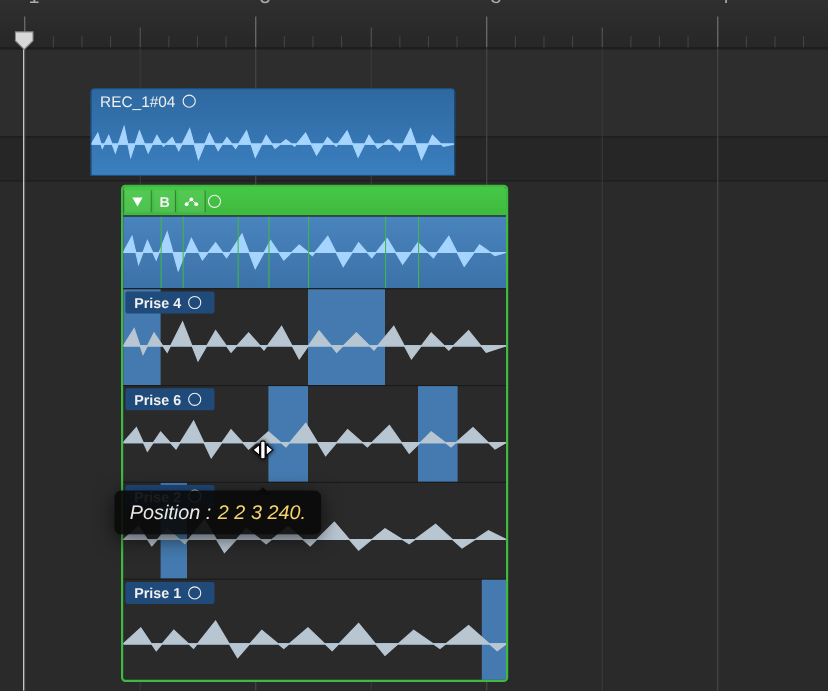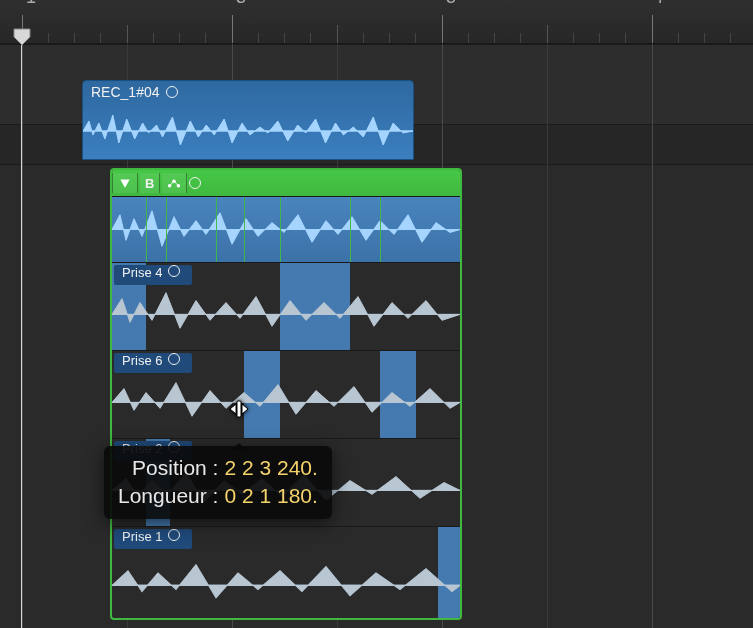--- a/index.html
+++ b/index.html
@@ -59,29 +59,29 @@
   .comp-btn svg{width:14px;height:14px;}
   .comp-title{margin-left:6px;flex:1;}
   .comp .loop-dot{margin-right:4px;}
 
   .comp-body{position:relative;}
   .comp-row{position:relative;height:70px;border-top:1px solid #1a1a1a;}
   .comp-row.comp-main{height:66px;background:#3f5e7c;}
   .comp-row .wave{position:absolute;inset:0;top:0;}
   .comp-row .sel{position:absolute;top:0;bottom:0;background:rgba(77,150,220,0.75);}
   .comp-row .vsplit{position:absolute;top:0;bottom:0;width:1px;background:var(--comp-green);opacity:0.95;}
-  .take-hdr{position:absolute;top:2px;left:2px;height:20px;background:var(--take-header-blue);display:flex;gap:6px;padding:0 8px;border-radius:2px;color:var(--text-white);font-size:13px;z-index:3;}
+  .take-hdr{position:absolute;top:2px;left:2px;height:20px;background:var(--take-header-blue);display:flex;align-items:center;gap:6px;padding:0 8px;border-radius:2px;color:var(--text-white);font-size:13px;z-index:3;font-weight:bold;}
 
   
   .wf-path{stroke:var(--wave);fill:var(--wave);stroke-width:1;}
   .wf-mid{stroke:var(--wave);stroke-width:1;}
   .wf-gray .wf-path{fill:#b8c6d2;stroke:#b8c6d2;}
 
   
-  .tooltip{position:absolute;background:var(--tooltip-bg);border-radius:6px;padding:8px 14px;box-shadow:0 4px 18px rgba(0,0,0,0.6);z-index:40;font-size:21px;line-height:1.35;}
+  .tooltip{position:absolute;background:var(--tooltip-bg);border-radius:6px;padding:8px 14px;box-shadow:0 4px 18px rgba(0,0,0,0.6);z-index:40;font-size:18px;line-height:1.35;font-style:italic;}
   .tooltip .row{display:flex;gap:6px;justify-content:flex-end;}
   .tooltip .lbl{color:var(--tooltip-label);}
   .tooltip .val{color:var(--tooltip-val);font-variant-numeric:tabular-nums;}
   .tooltip::before{content:"";position:absolute;top:-10px;left:128px;border:7px solid transparent;border-bottom-color:var(--tooltip-bg);}
 
   
   .resize-cursor{position:absolute;z-index:41;width:26px;height:26px;pointer-events:none;}
   .resize-cursor svg{filter:drop-shadow(0 0 2px #000);}
 </style>
 </head>
@@ -273,20 +273,16 @@
           <path d="M22 13 L16 8 V18 Z"></path>
         </g>
       </svg>
     </div>
 
     <div class="tooltip" style="left:104px;top:402px">
       <div class="row">
         <span class="lbl">Position :</span>
         <span class="val">2 2 3 240.</span>
       </div>
-      <div class="row">
-        <span class="lbl">Longueur :</span>
-        <span class="val">0 2 1 180.</span>
-      </div>
     </div>
 
   </div>
 </div>
 
 </body></html>

